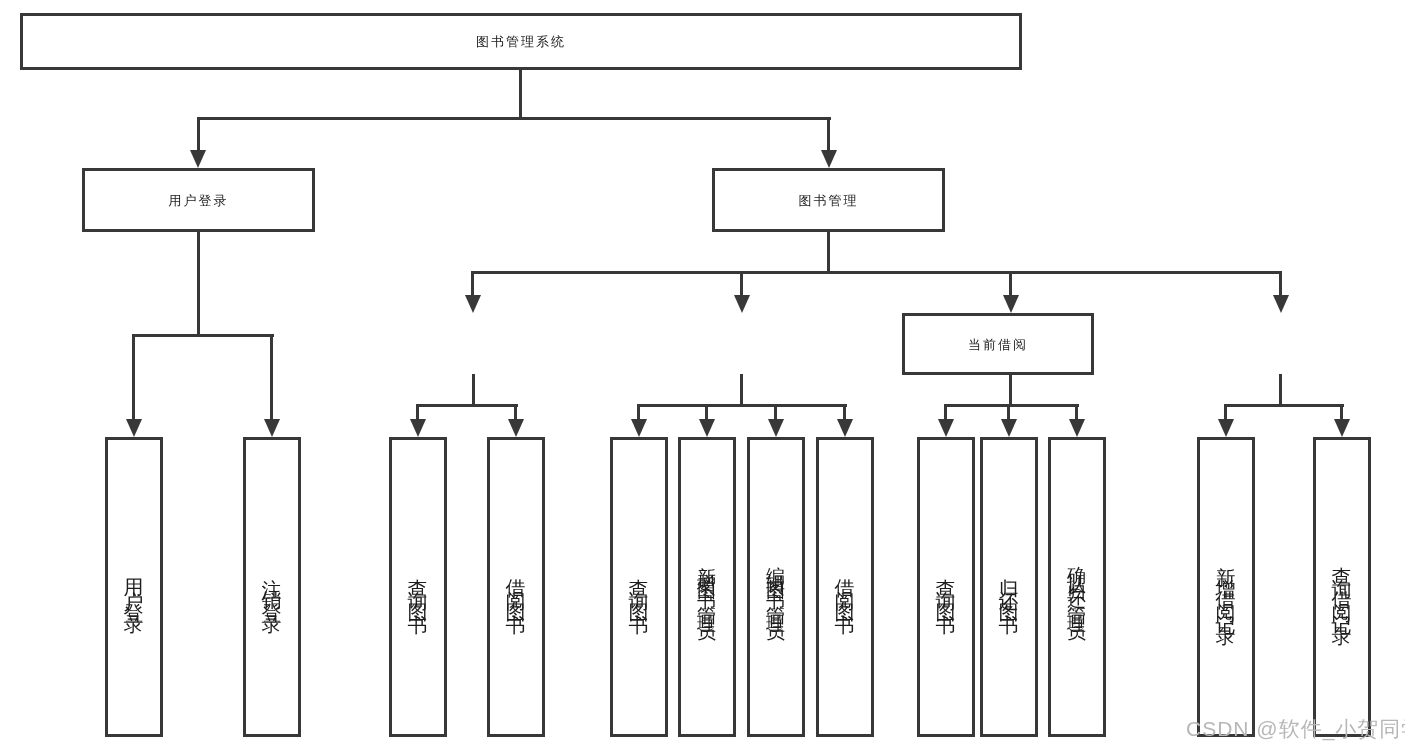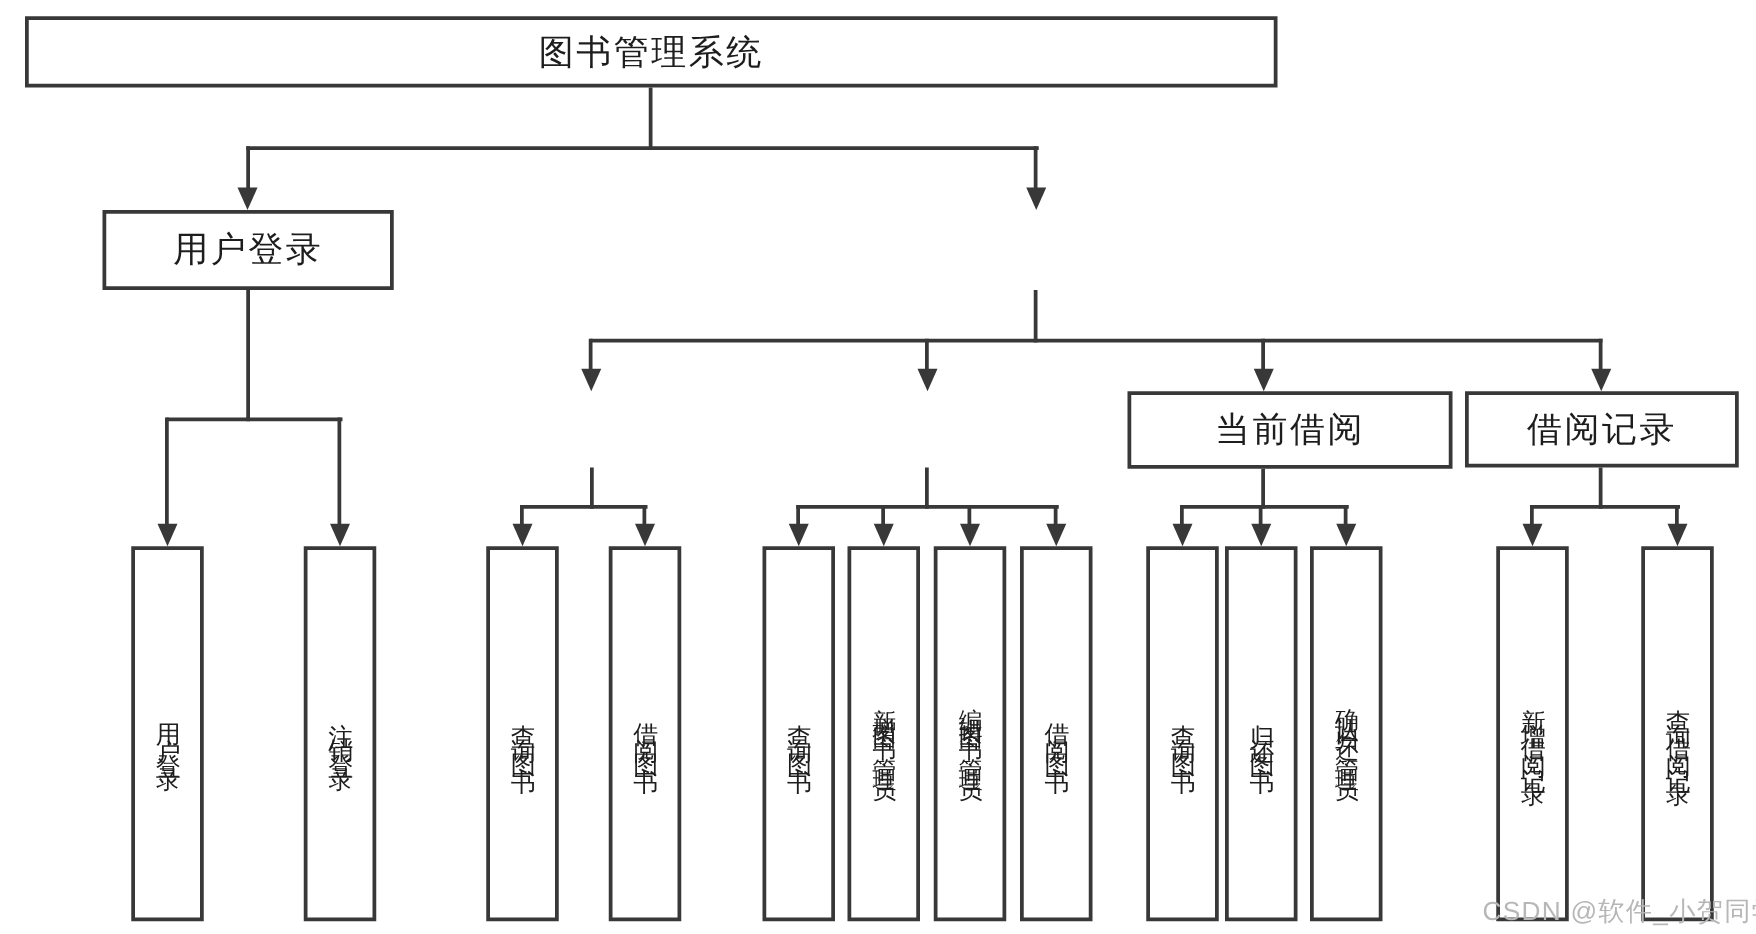--- a/index.html
+++ b/index.html
@@ -12,21 +12,21 @@
   html,body{margin:0;padding:0;background:var(--background);}
   .canvas{
     position:relative;width:1405px;height:747px;background:var(--background);
     font-family:"Liberation Sans","DejaVu Sans",sans-serif;overflow:hidden;
   }
   .node{
     position:absolute;background:var(--box-fill);border:3px solid var(--line);
     box-sizing:border-box;display:flex;align-items:center;justify-content:center;
     color:var(--text);line-height:1;
   }
-  .hnode{font-size:28px;letter-spacing:2px;}
+  .hnode{font-size:13px;letter-spacing:2px;}
   .vnode{
     writing-mode:vertical-rl;text-orientation:mixed;
     font-size:20px;letter-spacing:12px;
   }
   .vnode.long{font-size:19px;letter-spacing:8px;}
   .v{position:absolute;width:3px;background:var(--line);}
   .h{position:absolute;height:3px;background:var(--line);}
   .ah{
     position:absolute;width:0;height:0;
     border-left:8px solid transparent;border-right:8px solid transparent;
@@ -39,26 +39,26 @@
 </style>
 </head>
 <body>
 
 <div class="canvas">
 
   <div class="node hnode" style="left:20px;top:13px;width:1002px;height:57px">图书管理系统</div>
 
   <div class="node hnode" style="left:82px;top:168px;width:233px;height:64px">用户登录</div>
 
+  <div class="node hnode" style="left:712px;top:168px;width:233px;height:64px">图书管理</div>
 
 
 
-  <div class="node hnode" style="left:902px;top:313px;width:260px;height:62px">当前借阅</div>
+  <div class="node hnode" style="left:902px;top:313px;width:192px;height:62px">当前借阅</div>
 
-  <div class="node hnode" style="left:1172px;top:313px;width:219px;height:61px">借阅记录</div>
 
   <div class="node vnode" style="left:105px;top:437px;width:58px;height:300px">用户登录</div>
   <div class="node vnode" style="left:243px;top:437px;width:58px;height:300px">注销登录</div>
 
   <div class="node vnode" style="left:389px;top:437px;width:58px;height:300px">查询图书</div>
   <div class="node vnode" style="left:487px;top:437px;width:58px;height:300px">借阅图书</div>
 
   <div class="node vnode" style="left:610px;top:437px;width:58px;height:300px">查询图书</div>
   <div class="node vnode long" style="left:678px;top:437px;width:58px;height:300px">新增图书（管理员）</div>
   <div class="node vnode long" style="left:747px;top:437px;width:58px;height:300px">编辑图书（管理员）</div>

